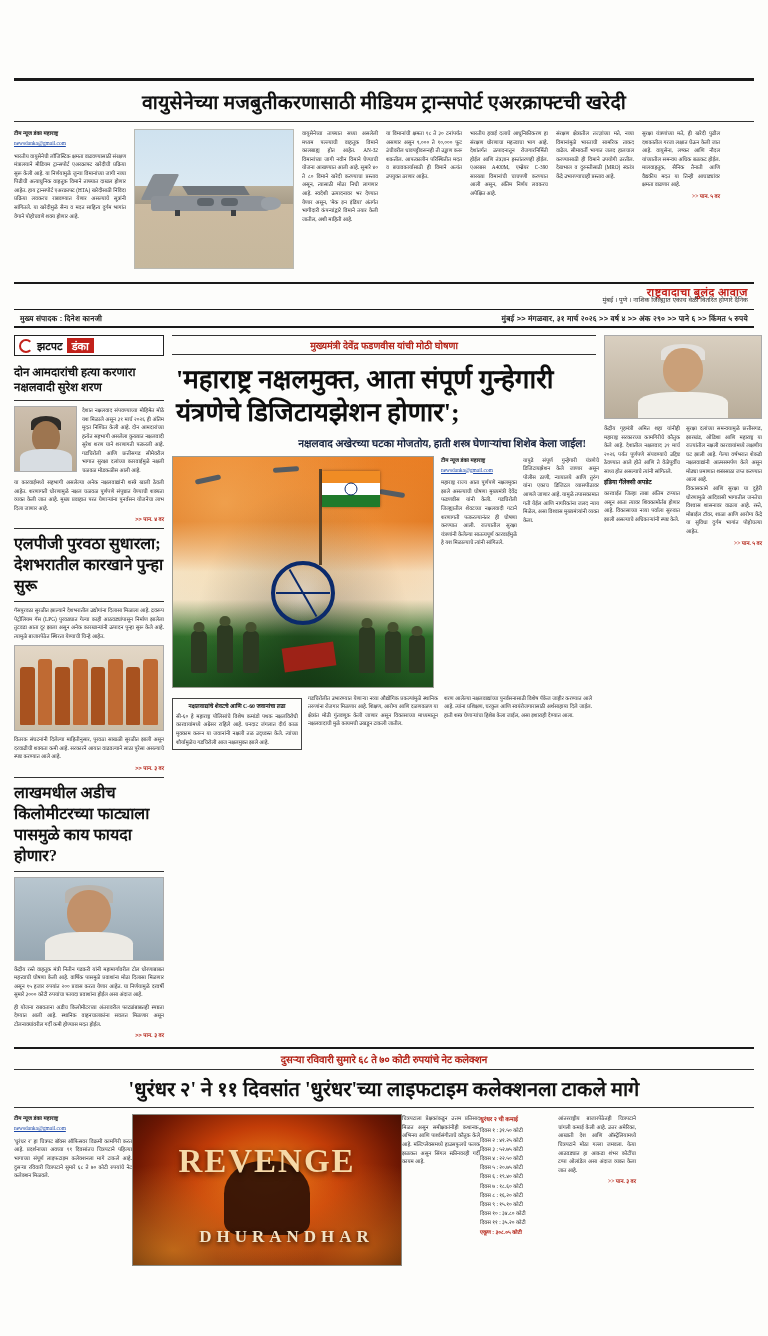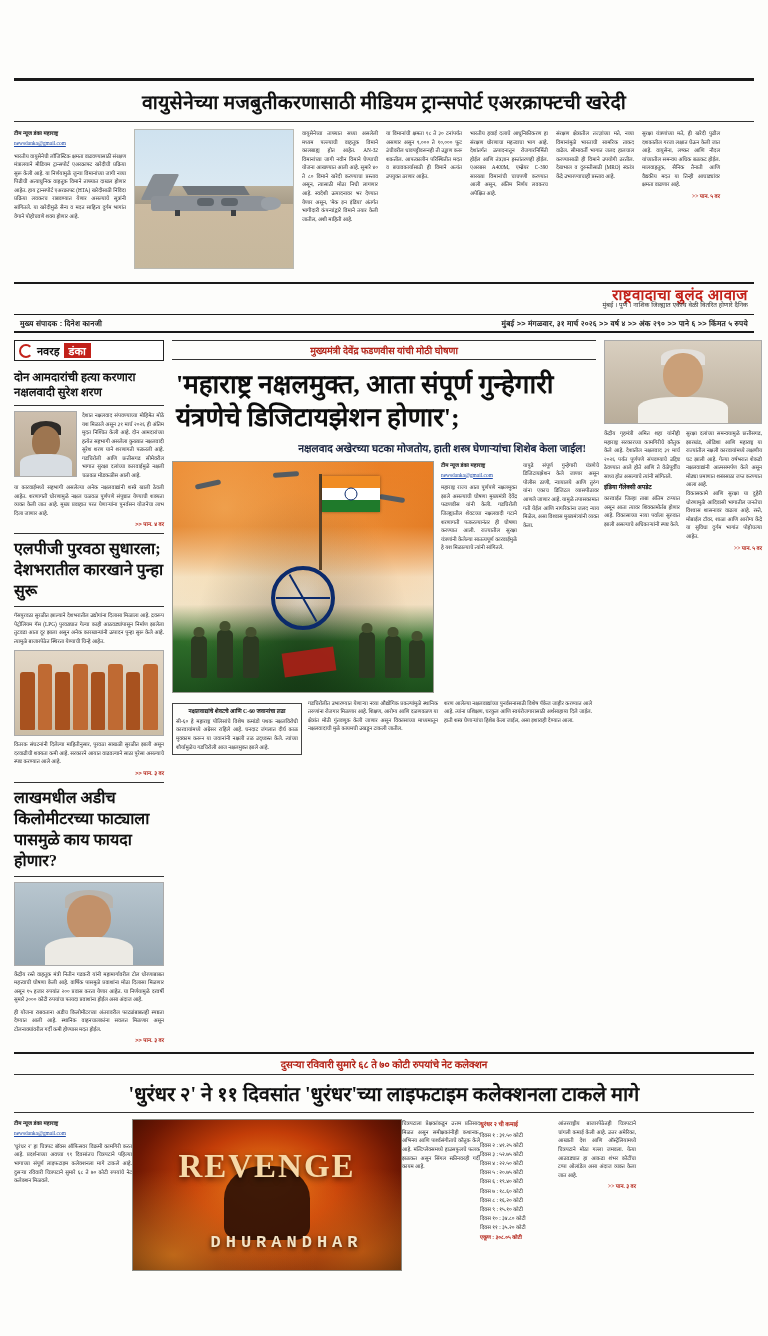--- a/index.html
+++ b/index.html
@@ -104,21 +104,21 @@
     text-align: right; font-size: 5.6px; font-weight: bold;
     color: #b32317; margin-top: 3px;
   }
 
   
   .masthead { position: relative; padding: 5px 0 0; }
   .mh-tag {
     text-align: right;
     font-family: "Liberation Serif", serif;
     font-weight: bold;
-    font-size: 15px;
+    font-size: 11px;
     color: #c2211a;
     letter-spacing: .5px;
     padding-right: 6px;
   }
   .mh-title {
     text-align: center;
     font-family: "Liberation Serif", serif;
     font-weight: bold;
     font-size: 63px;
     line-height: 1.08;
@@ -398,21 +398,21 @@
     background: radial-gradient(ellipse at 50% 40%, #f2861b 0%, #c33d08 38%, #6d1703 70%, #2a0800 100%);
   }
   .poster .ttl {
     position: absolute; left: 0; right: 0; top: 28px; text-align: center;
     font-family: "Liberation Serif", serif; font-weight: bold;
     font-size: 33px; letter-spacing: 2px; color: #f6d9a8;
     text-shadow: 0 2px 6px rgba(0,0,0,.7);
   }
   .poster .sub {
     position: absolute; left: 0; right: 0; bottom: 18px; text-align: center;
-    font-family: Liberation Mono, monospace; font-weight: bold;
+    font-family: Liberation Serif, serif; font-weight: bold;
     font-size: 17px; letter-spacing: 5px; color: #f3e3c6;
     text-shadow: 0 2px 5px rgba(0,0,0,.8);
     margin-left: 39px;
   }
   .poster .silhouette {
     position: absolute; left: 50%; bottom: 30px; width: 86px; height: 74px;
     transform: translateX(-50%);
     background: #2b1005; border-radius: 44% 44% 18% 18%;
     opacity: .9;
   }
@@ -481,21 +481,21 @@
       <div class="left">मुख्य संपादक : दिनेश कानजी</div>
       <div class="right">मुंबई &gt;&gt; मंगळवार, ३१ मार्च २०२६ &gt;&gt; वर्ष ४ &gt;&gt; अंक २९० &gt;&gt; पाने ६ &gt;&gt; किंमत ५ रुपये</div>
     </div>
   </div>
 
   <div class="main">
 
     <div class="col-left">
       <div class="jhatpat">
         <span class="logo-circ"></span>
-        <span class="j1">नवरह</span>
+        <span class="j1">झटपट</span>
         <span class="j2">डंका</span>
       </div>
 
       <div class="lead-head">दोन आमदारांची हत्या करणारा नक्षलवादी सुरेश शरण</div>
       <div class="lead-body">
         <div class="portrait">
           <div class="hair"></div>
             <div class="face"></div>
             <div class="shirt"></div>
         </div>

